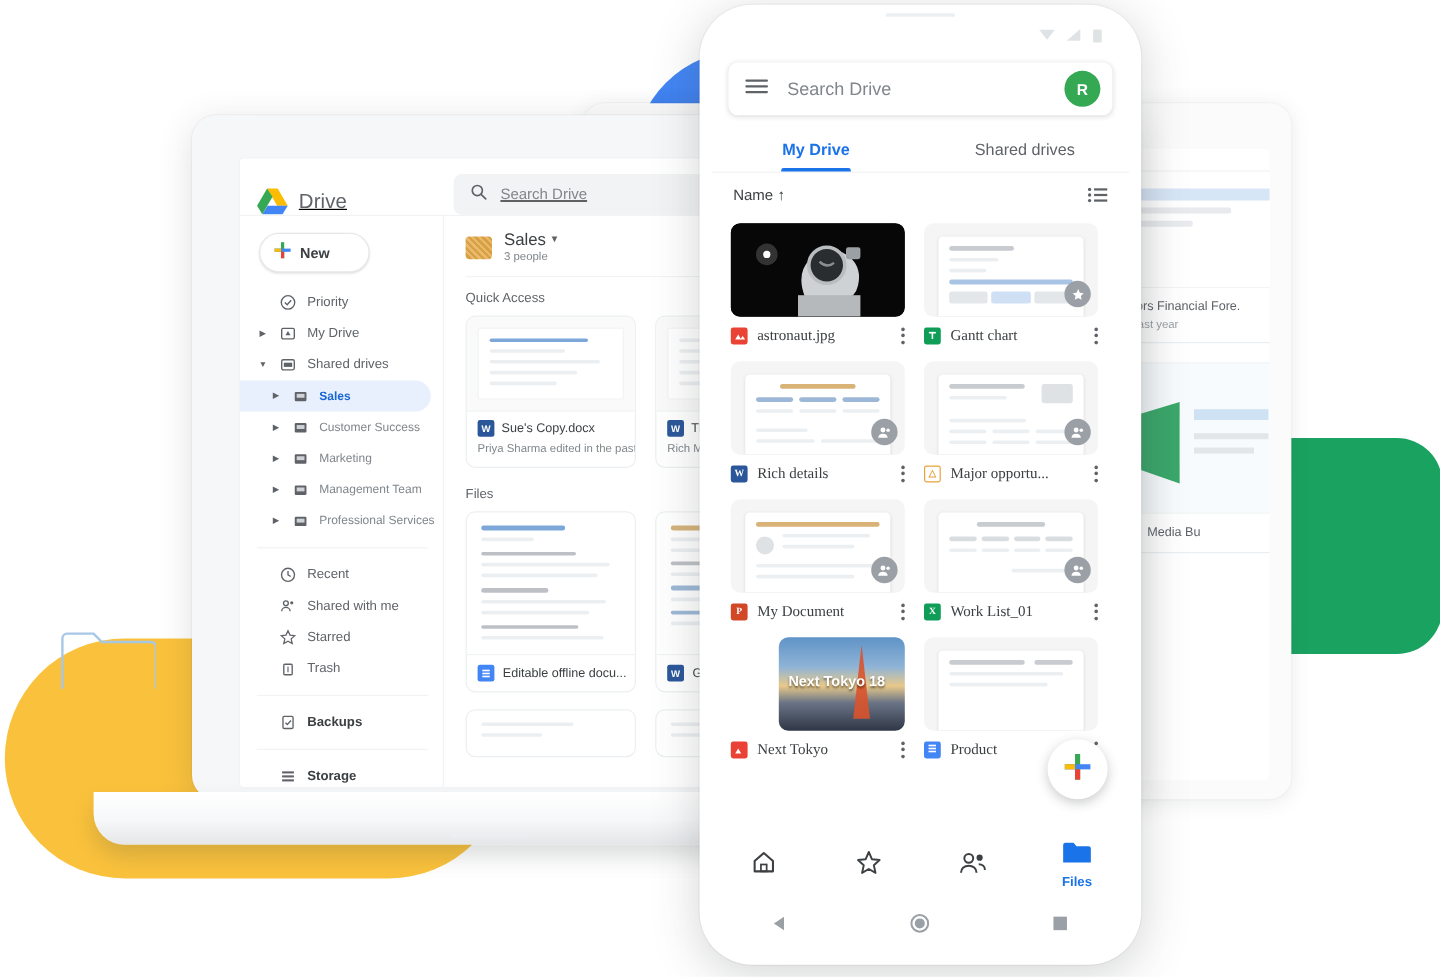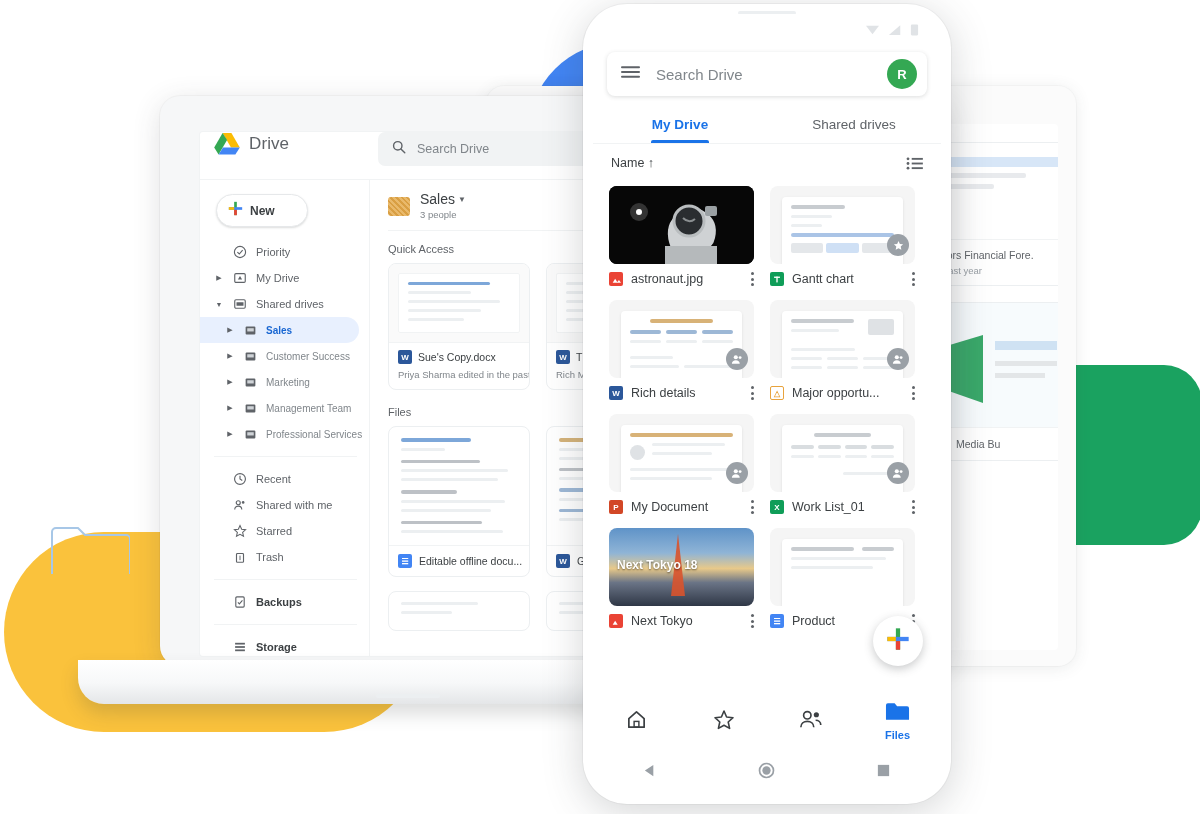--- a/index.html
+++ b/index.html
@@ -87,21 +87,21 @@
     border-radius: 0 0 26px 26px;
     box-shadow: 0 10px 18px rgba(60,64,67,.18);
     z-index: 5;
   }
   .laptop-base:after{
     content:""; position:absolute; left:50%; transform:translateX(-50%);
     bottom:6px; width:64px; height:4px; border-radius:3px; background:#eceff1;
   }
 
   
-  .d-topbar { display:flex; align-items:flex-start; height:48px; border-bottom:1px solid #f1f3f4; }
+  .d-topbar { display:flex; align-items:flex-end; height:48px; border-bottom:1px solid #f1f3f4;text-decoration:underline; }
   .d-brand { width:170px; display:flex; align-items:center; gap:9px; padding-left:14px; }
   .d-logo { width:26px; height:23px; }
   .d-logo-txt { font-size:17px; color:#5f6368; letter-spacing:.1px; }
   .d-search {
     flex:1; margin:0 18px 0 8px; height:34px; background:#f1f3f4; border-radius:7px;
     display:flex; align-items:center; gap:11px; padding:0 14px;
   }
   .d-search-ph { font-size:12.5px; color:#80868b; }
 
   .d-body { display:flex; height:calc(100% - 48px); }
@@ -186,27 +186,27 @@
   .p-tab.sel { color:#1a73e8; font-weight:600; }
   .p-tab.sel:after { content:""; position:absolute; left:50%; transform:translateX(-50%); bottom:0; width:58px; height:3px; background:#1a73e8; border-radius:2px 2px 0 0; }
   .p-sortrow { display:flex; align-items:flex-start; justify-content:space-between; padding:12px 18px 6px 18px; }
   .p-sort { font-size:12.5px; color:#3c4043; }
   .p-grid { display:flex; flex-wrap:wrap; gap:14px 16px; padding:6px 16px 0 16px; }
   .p-item { width:145px; }
   .p-tile { height:78px; background:#f5f5f5; border-radius:8px; position:relative; overflow:hidden; }
   .p-doc { position:absolute; left:12px; top:11px; right:12px; bottom:0; background:#fff; border-radius:4px 4px 0 0; box-shadow:0 1px 3px rgba(0,0,0,.10); padding:8px 9px; }
   .p-badge { position:absolute; right:6px; bottom:8px; width:22px; height:22px; border-radius:50%;
              background:#9aa0a6; display:flex; align-items:center; justify-content:center; }
-  .p-row { display:flex; align-items:center; gap:8px; margin-top:8px; }
+  .p-row { display:flex; align-items:center; gap:8px; margin-top:8px;font-family:Liberation Serif, serif; }
   .p-name { flex:1; font-size:12.5px; color:#3c4043; white-space:nowrap; overflow:hidden; text-overflow:ellipsis; }
   .kebab { width:4px; display:flex; flex-direction:column; gap:2.5px; align-items:center; flex:0 0 auto; }
   .kebab i { width:3px; height:3px; border-radius:50%; background:#5f6368; display:block; }
 
   .astro { background:#050505; }
-  .tokyo { position:relative; background:linear-gradient(180deg,#5f93c8 0%,#8fb4d6 32%,#e8c98a 52%,#6a7486 70%,#2f3746 100%); }
+  .tokyo { position:relative; background:linear-gradient(180deg,#5f93c8 0%,#8fb4d6 32%,#e8c98a 52%,#6a7486 70%,#2f3746 100%);margin-left:40px; }
   .tokyo-label { position:absolute; left:8px; top:30px; font-size:12px; color:#fff; font-weight:700; text-shadow:0 1px 2px rgba(0,0,0,.55); }
   .tower { position:absolute; left:62px; top:6px; width:0; height:0;
            border-left:7px solid transparent; border-right:7px solid transparent; border-bottom:62px solid #d9532c; opacity:.9; }
 
   .fab {
     position:absolute; right:18px; bottom:128px; width:50px; height:50px; border-radius:50%;
     background:#fff; box-shadow:0 3px 10px rgba(60,64,67,.28);
     display:flex; align-items:center; justify-content:center; z-index:9;
   }
   .p-bottomnav {

